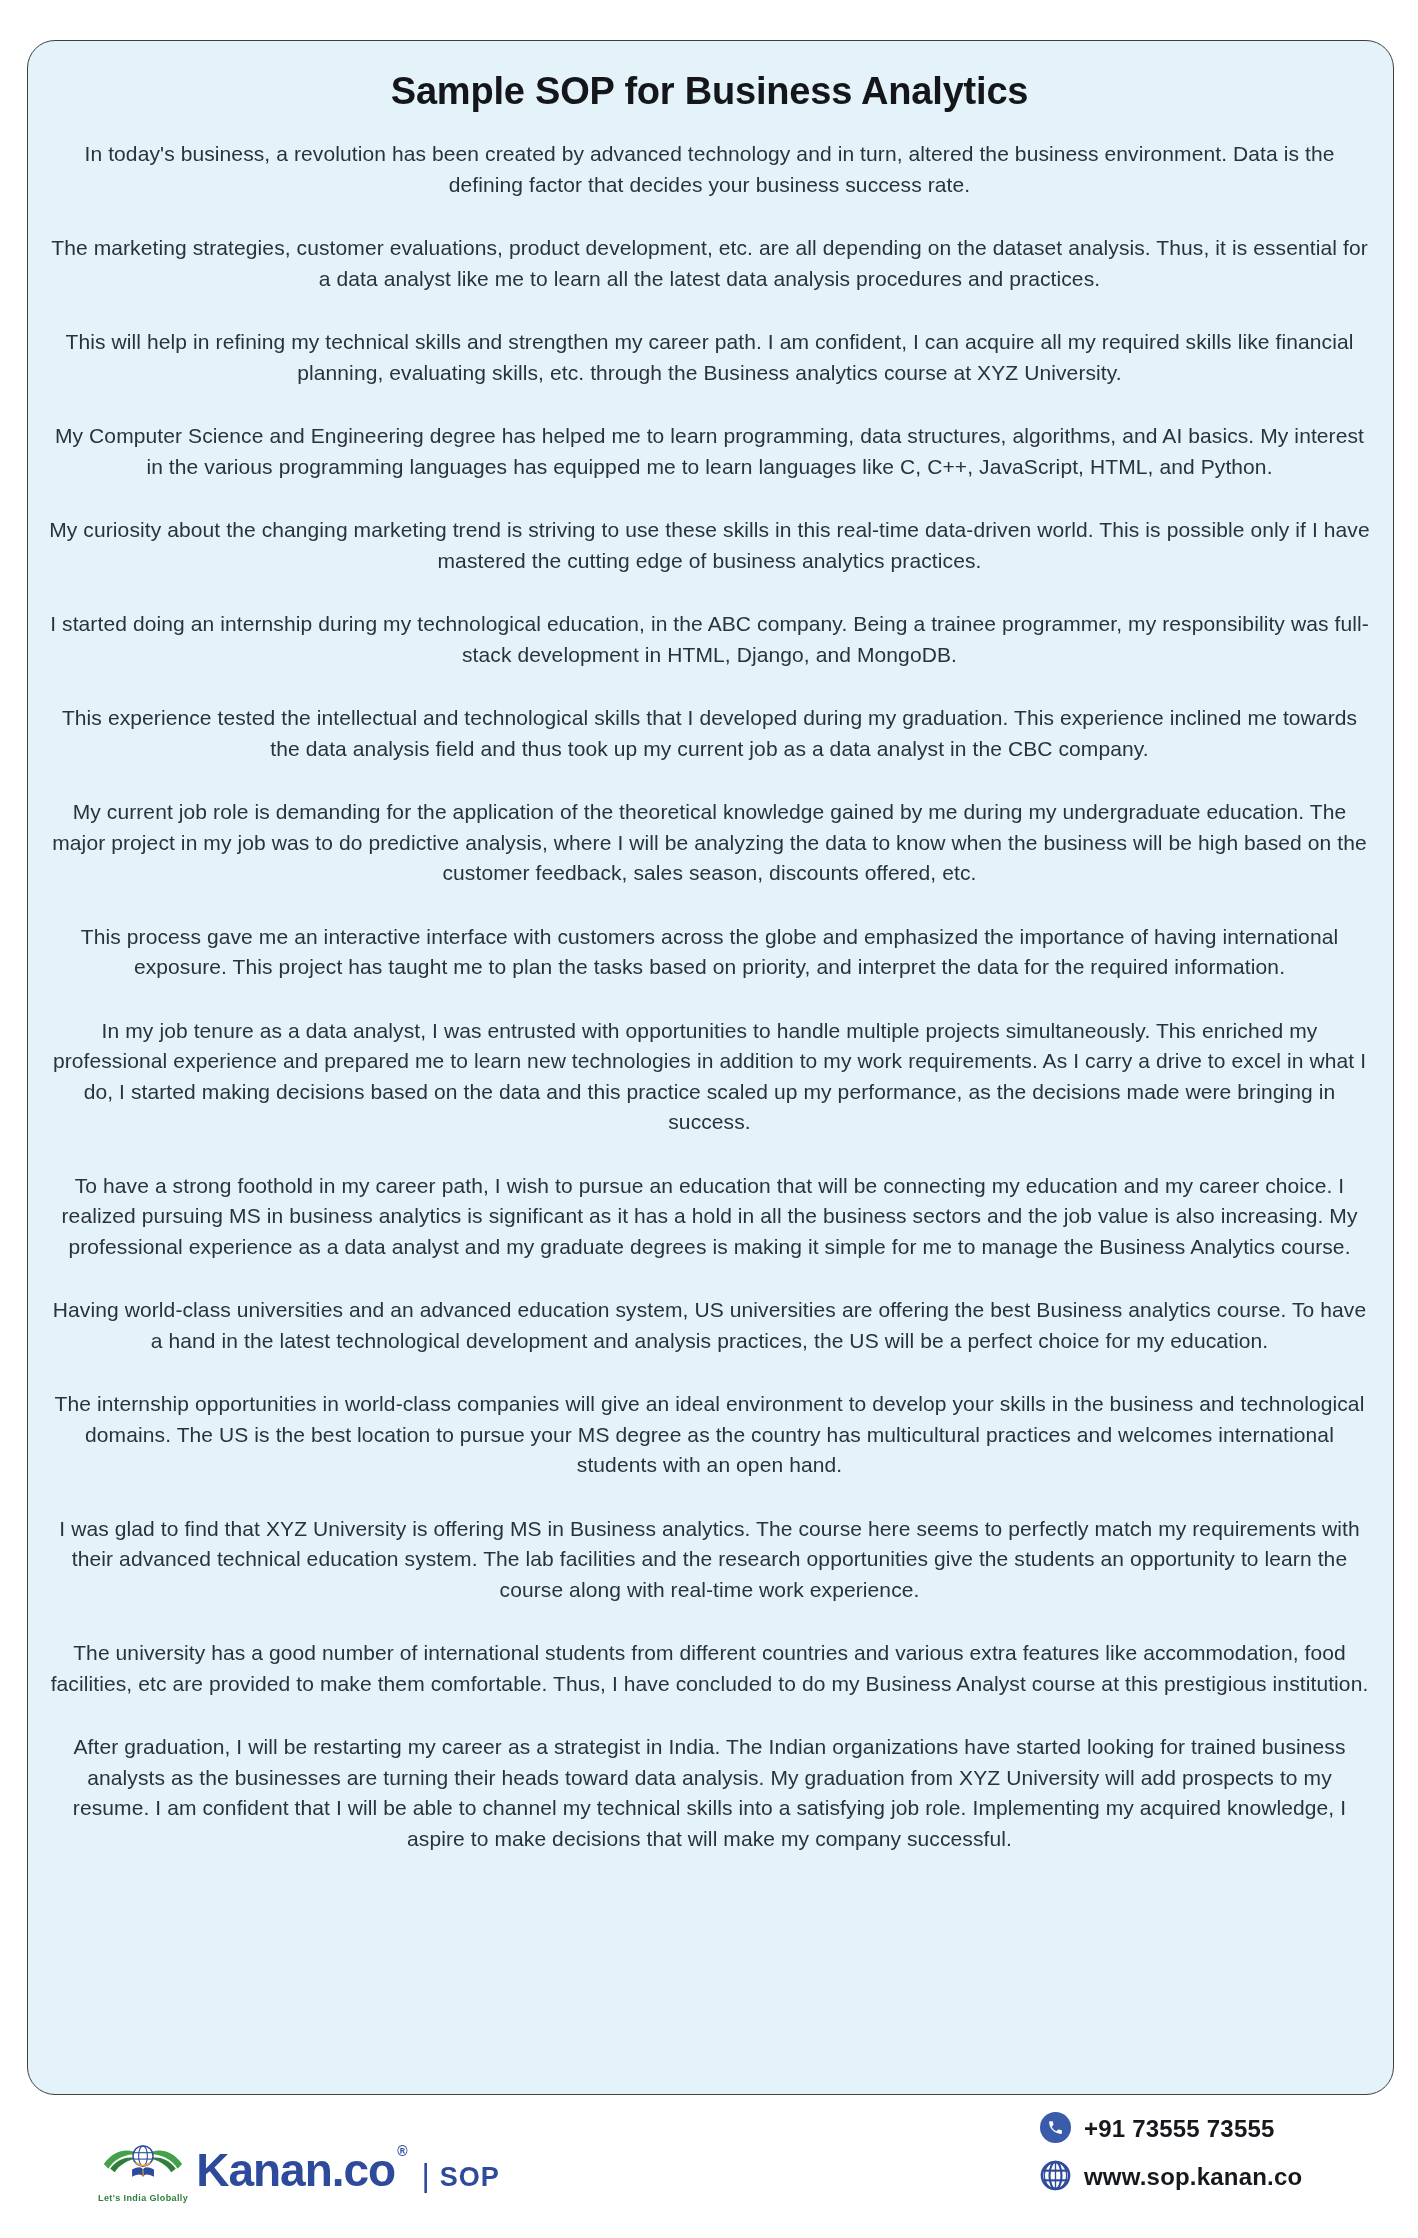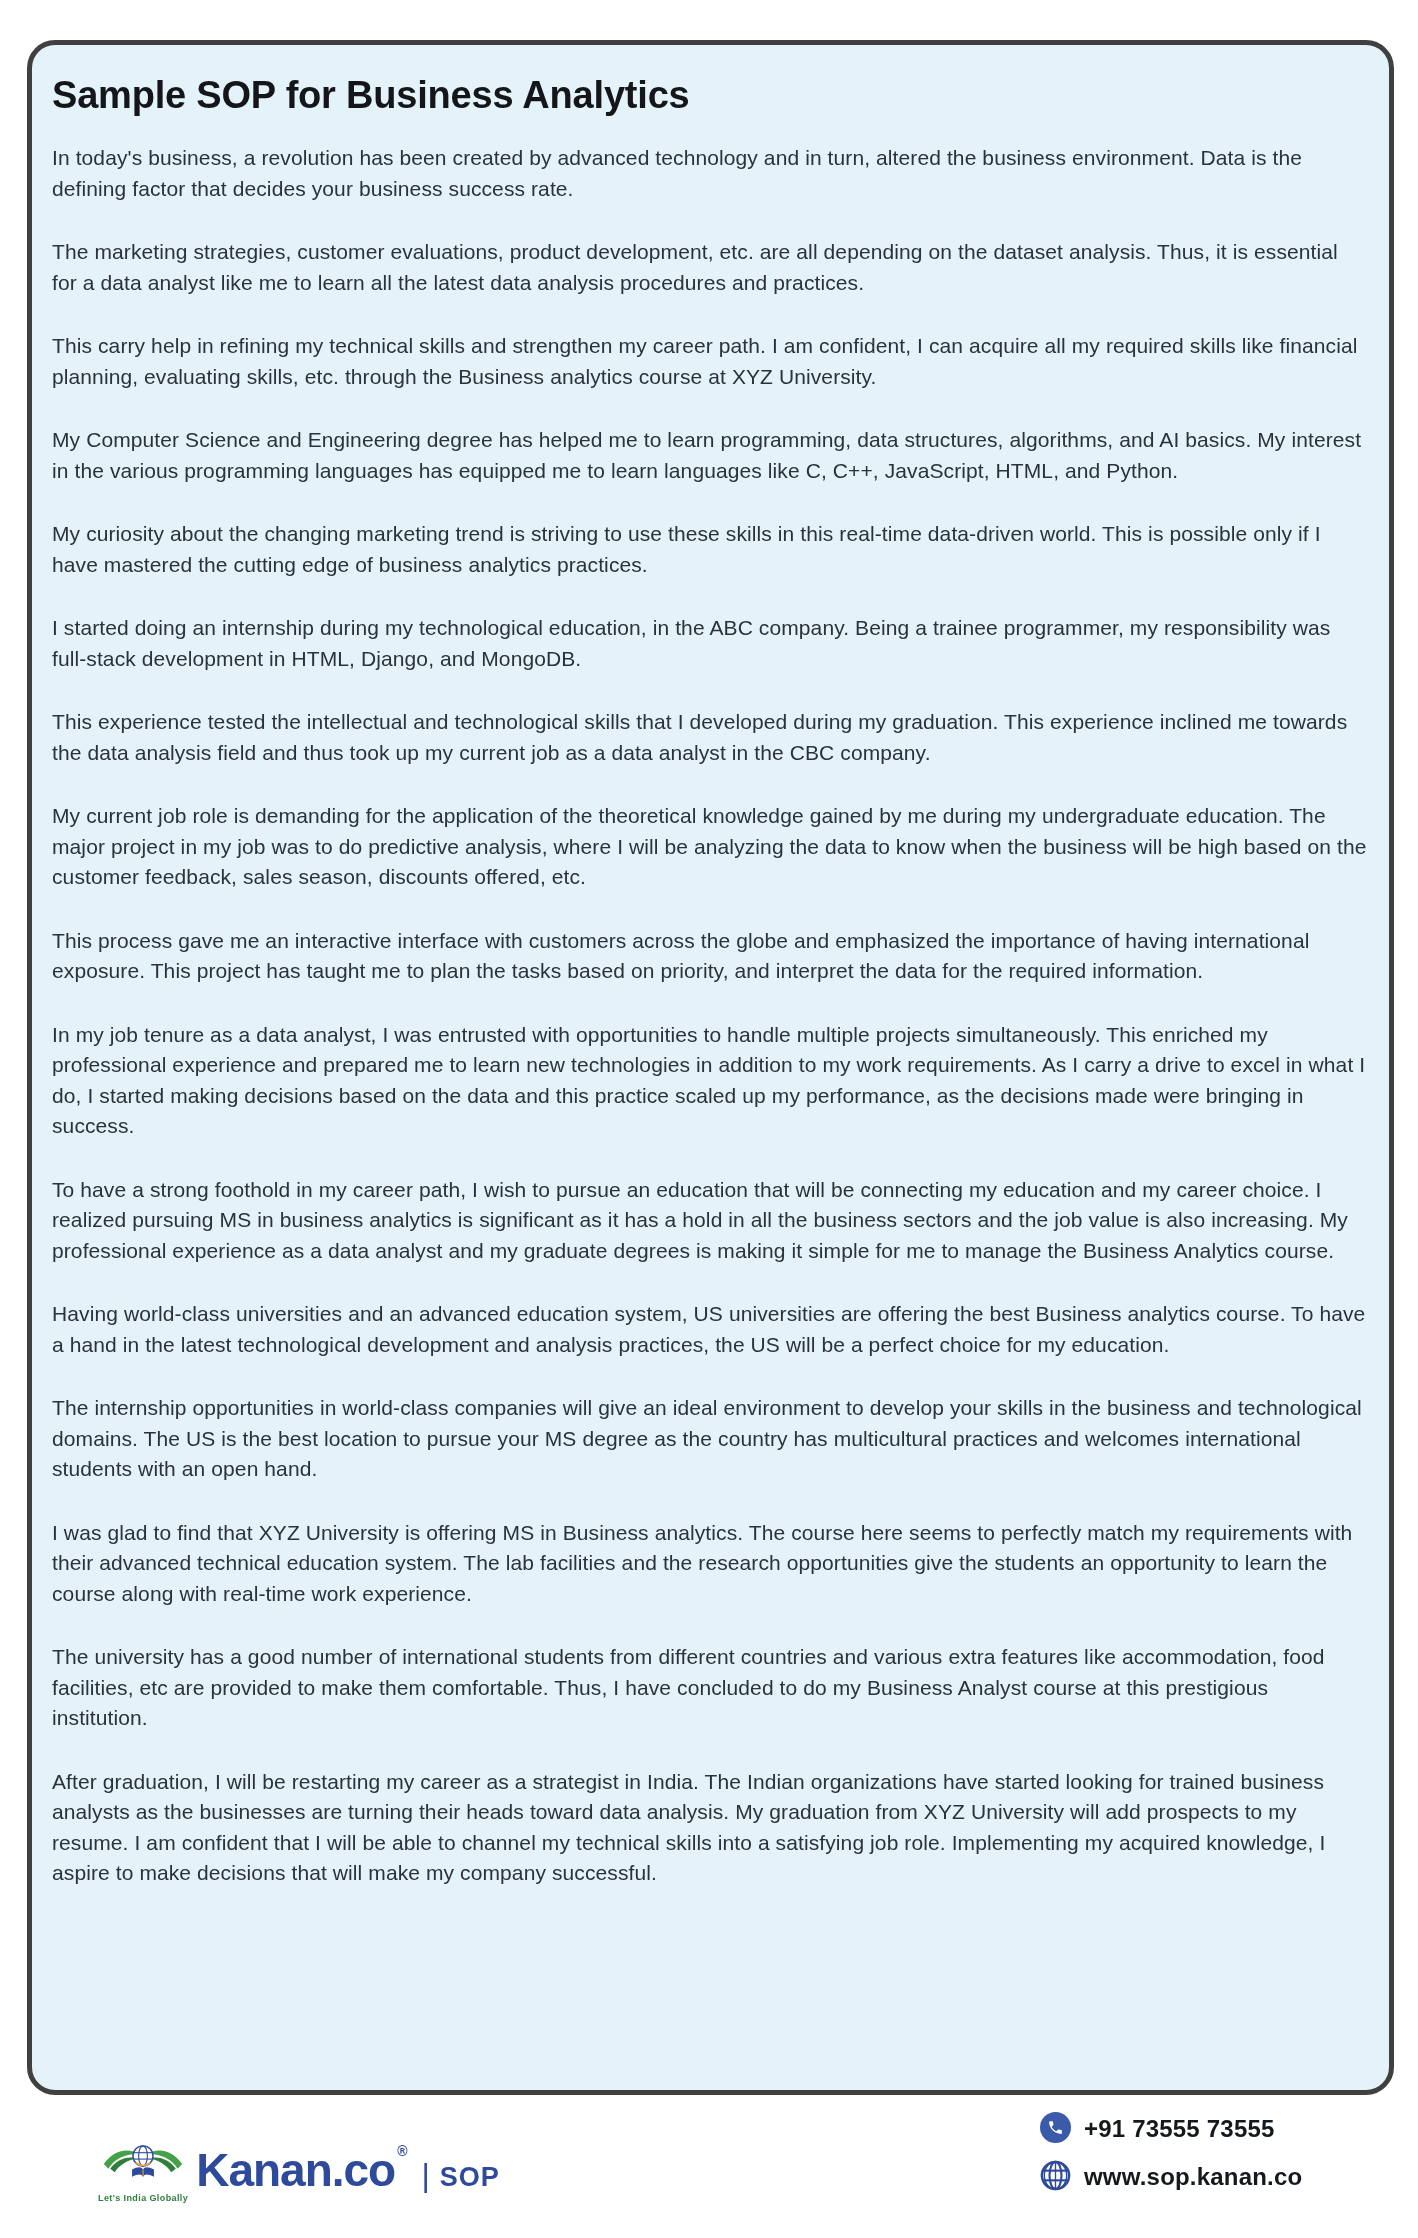--- a/index.html
+++ b/index.html
@@ -16,23 +16,24 @@
     overflow: hidden;
   }
   .card {
     position: absolute;
     left: 27px;
     top: 40px;
     width: 1367px;
     height: 2055px;
     box-sizing: border-box;
     background: #E4F2FA;
-    border: 5px solid #404040;
+    border: 1px solid #404040;
     border-radius: 28px;
     padding: 28px 22px 0 20px;
+    text-align: center;
   }
   .card h1 {
     margin: 0 0 26px 0;
     font-size: 38px;
     line-height: 44px;
     font-weight: 700;
     color: #14161A;
     letter-spacing: -0.2px;
   }
   .card p {
@@ -140,21 +141,21 @@
 </style>
 </head>
 <body>
 
 <div class="page">
 
   <div class="card">
     <h1>Sample SOP for Business Analytics</h1>
     <p>In today's business, a revolution has been created by advanced technology and in turn, altered the business environment. Data is the defining factor that decides your business success rate.</p>
     <p>The marketing strategies, customer evaluations, product development, etc. are all depending on the dataset analysis. Thus, it is essential for a data analyst like me to learn all the latest data analysis procedures and practices.</p>
-    <p>This carry help in refining my technical skills and strengthen my career path. I am confident, I can acquire all my required skills like financial planning, evaluating skills, etc. through the Business analytics course at XYZ University.</p>
+    <p>This will help in refining my technical skills and strengthen my career path. I am confident, I can acquire all my required skills like financial planning, evaluating skills, etc. through the Business analytics course at XYZ University.</p>
     <p>My Computer Science and Engineering degree has helped me to learn programming, data structures, algorithms, and AI basics. My interest in the various programming languages has equipped me to learn languages like C, C++, JavaScript, HTML, and Python.</p>
     <p>My curiosity about the changing marketing trend is striving to use these skills in this real-time data-driven world. This is possible only if I have mastered the cutting edge of business analytics practices.</p>
     <p>I started doing an internship during my technological education, in the ABC company. Being a trainee programmer, my responsibility was full-stack development in HTML, Django, and MongoDB.</p>
     <p>This experience tested the intellectual and technological skills that I developed during my graduation. This experience inclined me towards the data analysis field and thus took up my current job as a data analyst in the CBC company.</p>
     <p>My current job role is demanding for the application of the theoretical knowledge gained by me during my undergraduate education. The major project in my job was to do predictive analysis, where I will be analyzing the data to know when the business will be high based on the customer feedback, sales season, discounts offered, etc.</p>
     <p>This process gave me an interactive interface with customers across the globe and emphasized the importance of having international exposure. This project has taught me to plan the tasks based on priority, and interpret the data for the required information.</p>
     <p>In my job tenure as a data analyst, I was entrusted with opportunities to handle multiple projects simultaneously. This enriched my professional experience and prepared me to learn new technologies in addition to my work requirements. As I carry a drive to excel in what I do, I started making decisions based on the data and this practice scaled up my performance, as the decisions made were bringing in success.</p>
     <p>To have a strong foothold in my career path, I wish to pursue an education that will be connecting my education and my career choice. I realized pursuing MS in business analytics is significant as it has a hold in all the business sectors and the job value is also increasing. My professional experience as a data analyst and my graduate degrees is making it simple for me to manage the Business Analytics course.</p>
     <p>Having world-class universities and an advanced education system, US universities are offering the best Business analytics course. To have a hand in the latest technological development and analysis practices, the US will be a perfect choice for my education.</p>
     <p>The internship opportunities in world-class companies will give an ideal environment to develop your skills in the business and technological domains. The US is the best location to pursue your MS degree as the country has multicultural practices and welcomes international students with an open hand.</p>

